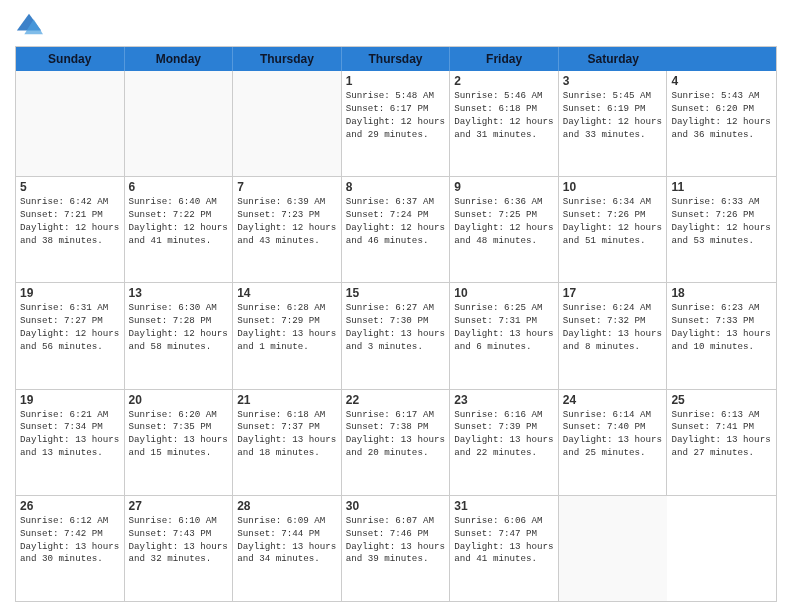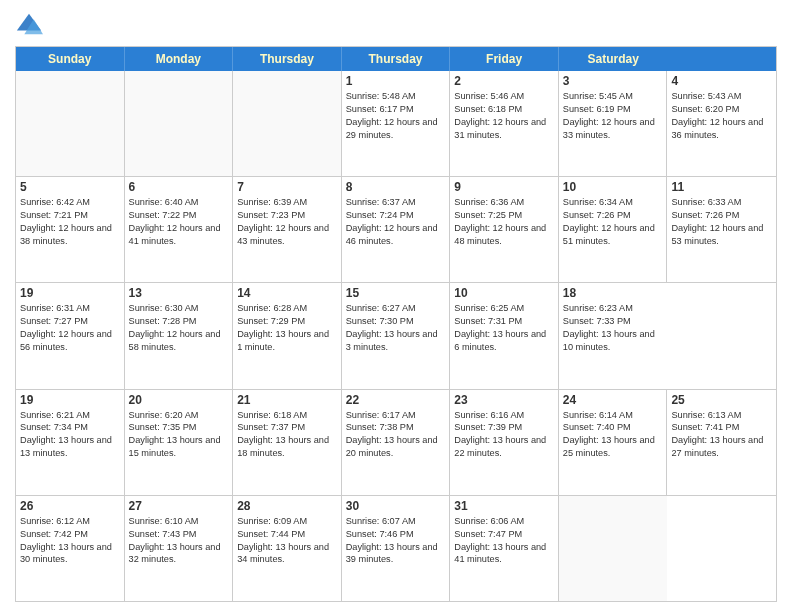--- a/index.html
+++ b/index.html
@@ -66,21 +66,21 @@
       display: flex;
       flex-direction: column;
       border: 1px solid #ccc;
     }
     .day-headers {
       display: grid;
       grid-template-columns: repeat(7, 1fr);
       background: #2b7fd4;
     }
     .day-header {
-      color: #fef9c3;
+      color: #0f172a;
       font-size: 12px;
       font-weight: bold;
       text-align: center;
       padding: 5px 2px;
       border-right: 1px solid #5599dd;
     }
     .day-header:last-child { border-right: none; text-align: center; }
     .calendar-body {
       flex: 1;
       display: flex;
@@ -106,20 +106,21 @@
     .day-cell.empty { background: #f9f9f9; }
     .day-number {
       font-size: 12px;
       font-weight: bold;
       margin-bottom: 2px;
       display: block;
     }
     .day-info {
       line-height: 1.4;
       font-size: 9.2px;
+      font-family: Liberation Mono, monospace;
     }
   </style>
 </head>
 <body>
 
 <div class="page">
   <div class="header">
     <div class="logo">
 
       <svg class="logo-icon" viewBox="0 0 30 30" xmlns="http://www.w3.org/2000/svg">
@@ -213,20 +214,24 @@
           </div>
           <div class="day-cell">
             <span class="day-number">15</span>
             <div class="day-info">Sunrise: 6:27 AM<br>Sunset: 7:30 PM<br>Daylight: 13 hours and 3 minutes.</div>
           </div>
           <div class="day-cell">
             <span class="day-number">10</span>
             <div class="day-info">Sunrise: 6:25 AM<br>Sunset: 7:31 PM<br>Daylight: 13 hours and 6 minutes.</div>
           </div>
           <div class="day-cell">
+            <span class="day-number">17</span>
+            <div class="day-info">Sunrise: 6:24 AM<br>Sunset: 7:32 PM<br>Daylight: 13 hours and 8 minutes.</div>
+          </div>
+          <div class="day-cell">
             <span class="day-number">18</span>
             <div class="day-info">Sunrise: 6:23 AM<br>Sunset: 7:33 PM<br>Daylight: 13 hours and 10 minutes.</div>
           </div>
         </div>
         <div class="week-row">
           <div class="day-cell">
             <span class="day-number">19</span>
             <div class="day-info">Sunrise: 6:21 AM<br>Sunset: 7:34 PM<br>Daylight: 13 hours and 13 minutes.</div>
           </div>
           <div class="day-cell">

